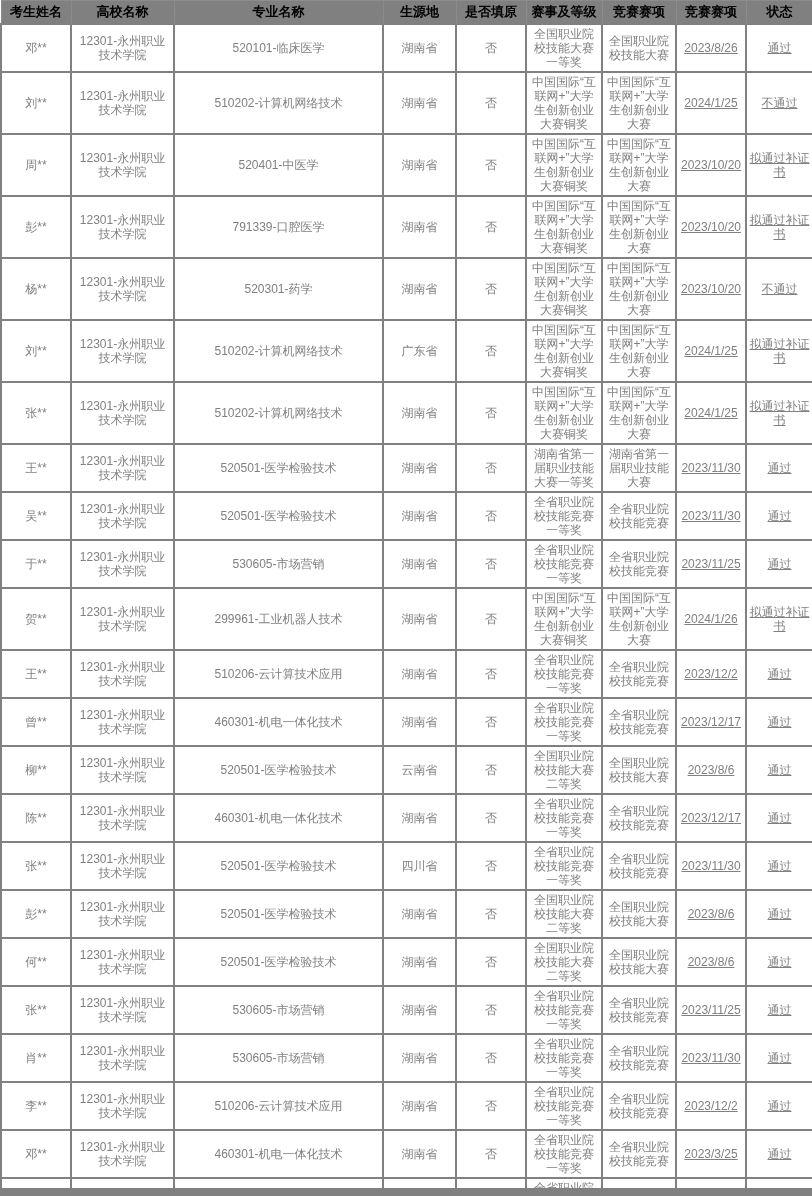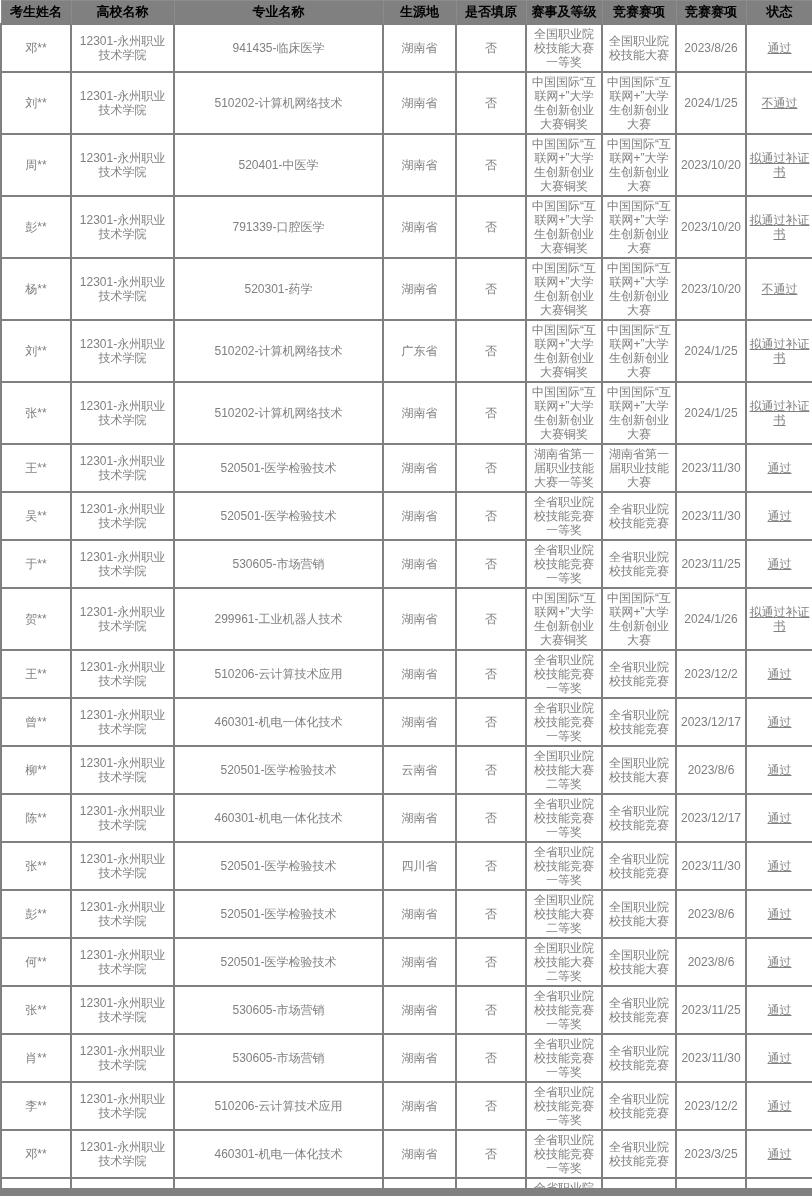--- a/index.html
+++ b/index.html
@@ -40,21 +40,21 @@
   }
   table.results td{
     border:2px solid #808080;
     padding:2px 2px;
     text-align:center;
     vertical-align:middle;
     line-height:14px;
     word-break:break-all;
     background:#ffffff;
   }
-  td.cell-date{word-break:keep-all;}
+  td.cell-date{word-break:keep-all;text-decoration:underline;}
   .status-link{
     color:#808080;
     text-decoration:underline;
     cursor:pointer;
     font-family:Liberation Serif, serif;
   }
   .bottom-bar{
     position:absolute;
     left:0;bottom:0;
     width:812px;height:8px;
@@ -87,21 +87,21 @@
           <th>赛事及等级</th>
           <th>竞赛赛项</th>
           <th>竞赛赛项</th>
           <th>状态</th>
         </tr>
     </thead>
     <tbody id="table-body">
         <tr>
           <td class="cell-name">邓**</td>
           <td class="cell-school">12301-永州职业技术学院</td>
-          <td class="cell-major">941435-临床医学</td>
+          <td class="cell-major">520101-临床医学</td>
           <td class="cell-origin">湖南省</td>
           <td class="cell-flag">否</td>
           <td class="cell-award">全国职业院校技能大赛一等奖</td>
           <td class="cell-event">全国职业院校技能大赛</td>
           <td class="cell-date">2023/8/26</td>
           <td class="cell-status"><span class="status-link">通过</span></td>
         </tr>
         <tr>
           <td class="cell-name">刘**</td>
           <td class="cell-school">12301-永州职业技术学院</td>

